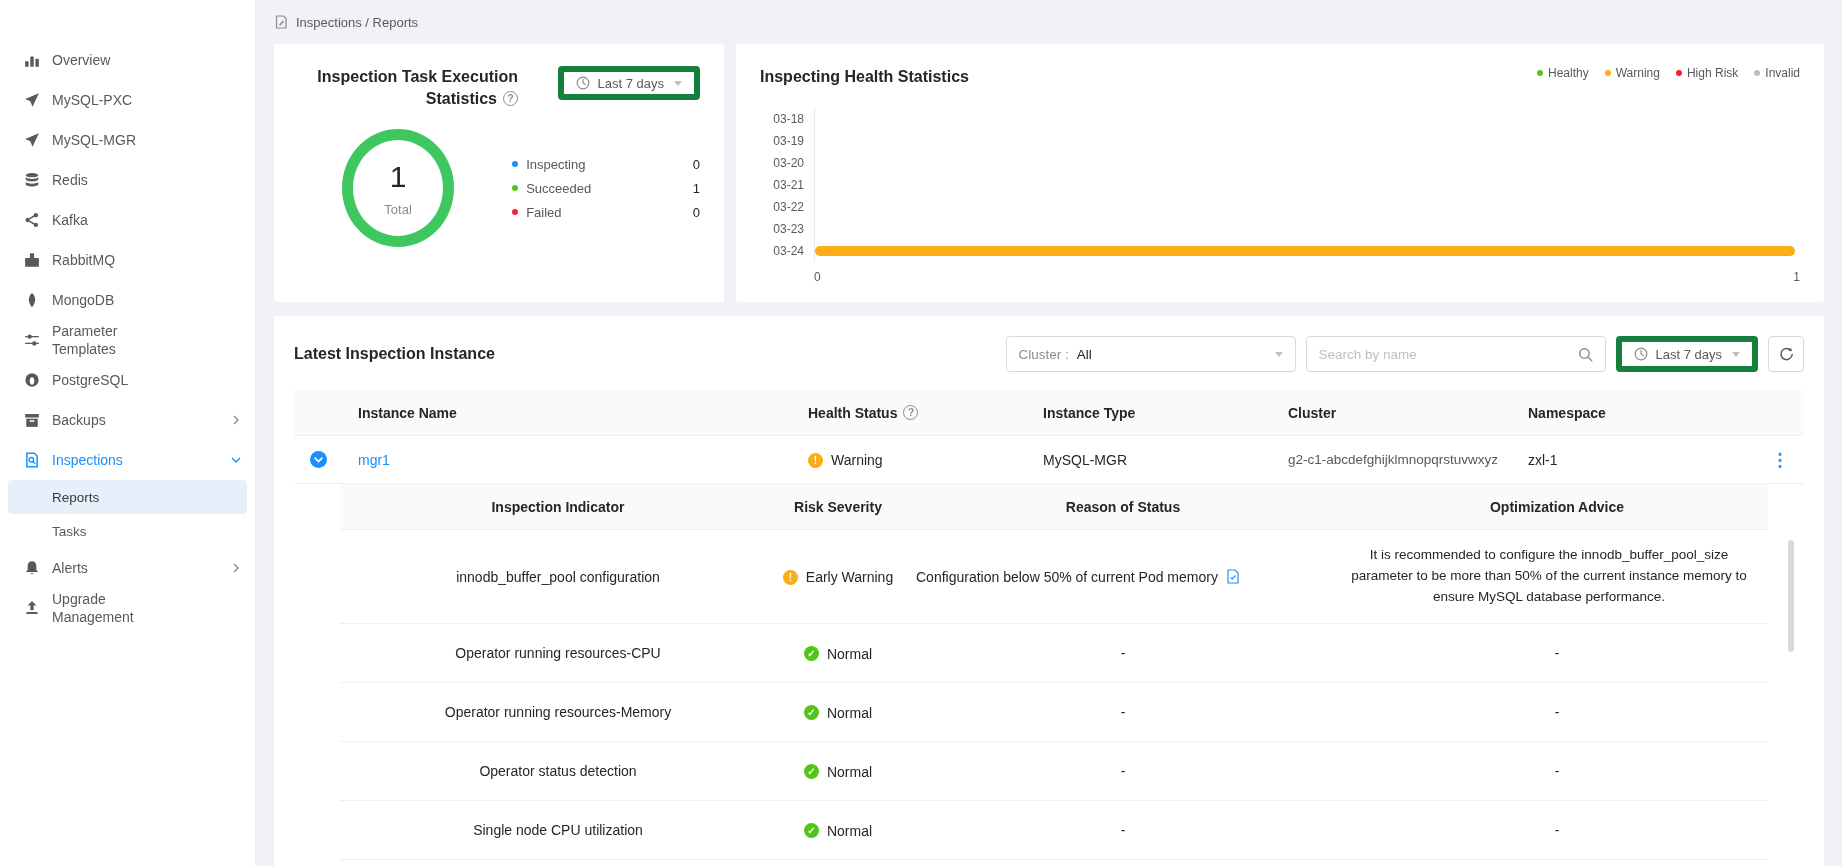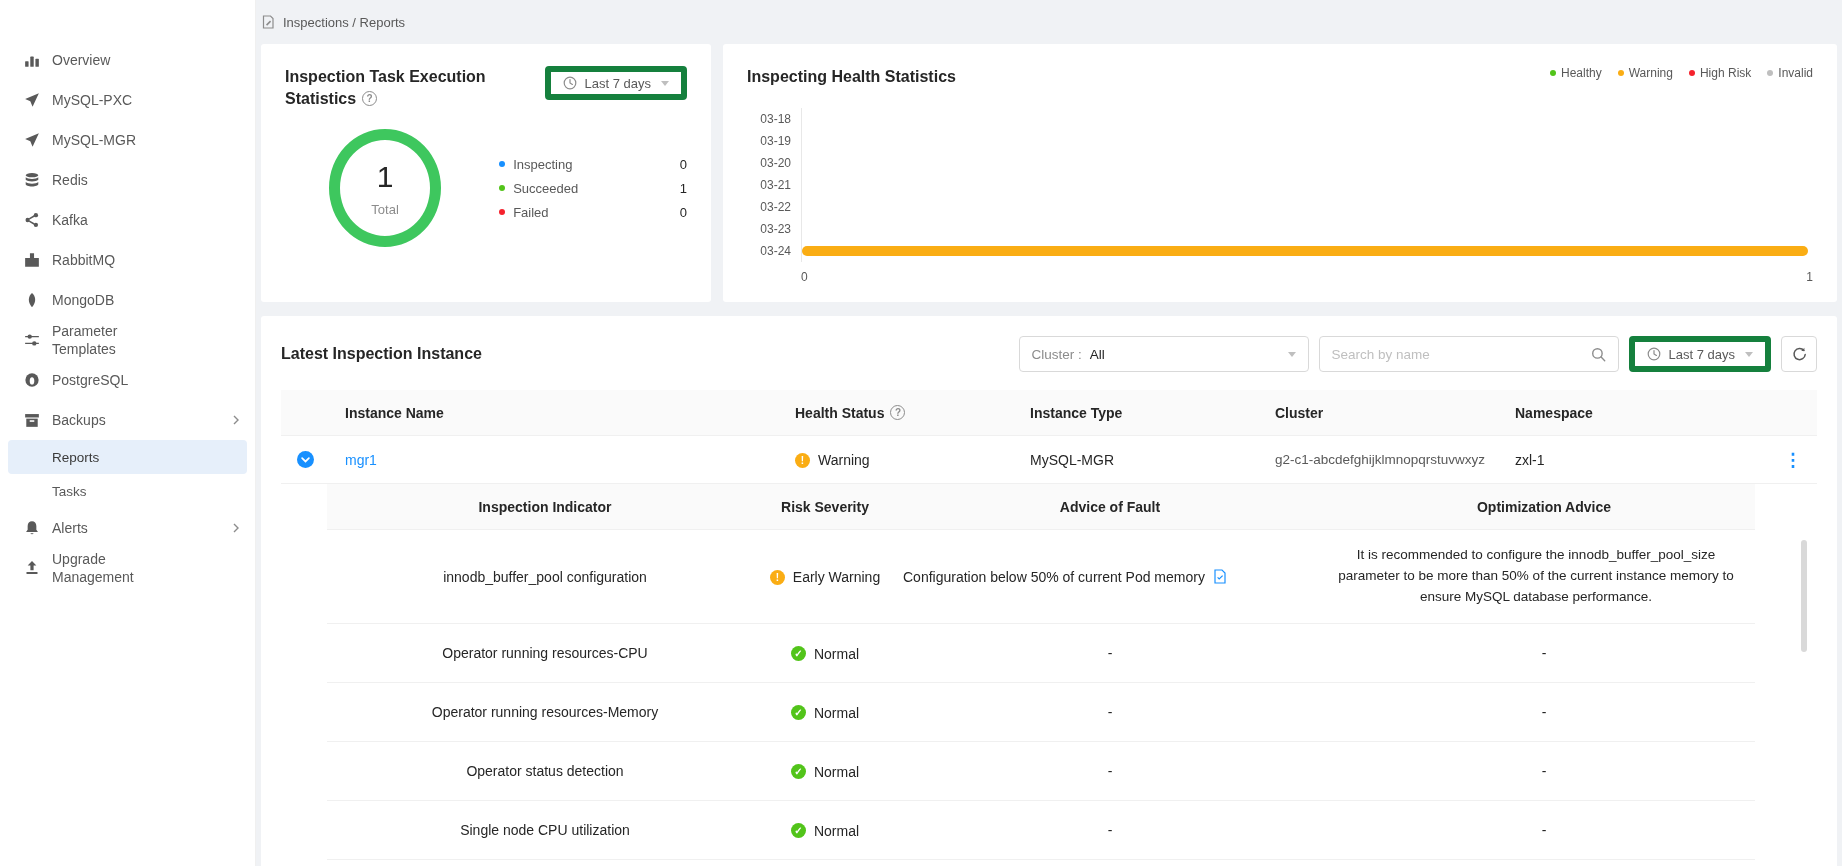--- a/index.html
+++ b/index.html
@@ -28,34 +28,34 @@
   .side-item.active { color:#1890ff; }
   .side-sub {
     display:flex; align-items:center; min-height:34px;
     margin:0 8px; padding-left:44px; border-radius:4px;
     color:#595959; font-size:13.5px; cursor:pointer;
   }
   .side-sub.selected { background:#e6effa; color:#3a3a3a; }
   .chev { margin-left:auto; display:inline-flex; }
 
   
-  .main { flex:1; padding:0 5px; overflow:hidden; }
+  .main { flex:1; padding:0 18px; overflow:hidden; }
   .breadcrumb {
     height:44px; display:flex; align-items:center; gap:8px;
     font-size:13px; color:#595959;
   }
 
   .top-row { display:flex; gap:12px; }
   .card { background:#fff; border-radius:3px; }
   .card-tasks { width:450px; flex-shrink:0; height:258px; padding:22px 24px; }
   .card-health { flex:1; height:258px; padding:22px 24px; }
 
   .card-head { display:flex; justify-content:space-between; align-items:flex-start; }
   .card-title { font-size:16px; font-weight:700; color:#262626; line-height:1.35; }
-  .card-title.narrow { max-width:220px; }
+  .card-title.narrow { max-width:220px;text-align:right; }
   .help {
     display:inline-flex; align-items:center; justify-content:center;
     width:15px; height:15px; border:1px solid #8c8c8c; border-radius:50%;
     color:#8c8c8c; font-size:10px; vertical-align:2px; margin-left:6px; cursor:pointer;
   }
   .help::after { content:"?"; }
 
   .select-box {
     display:inline-flex; align-items:center; gap:8px;
     height:34px; padding:0 12px; border:6px solid #15803d; border-radius:4px;
@@ -256,20 +256,35 @@
           </svg>
         </span>
       <span class="slabel">Backups</span>
       <span class="chev">
           <svg width="10" height="10" viewBox="0 0 10 10">
             <path d="M3 1 L7 5 L3 9" stroke="#8c8c8c" stroke-width="1.4" fill="none"></path>
           </svg>
         </span>
     </div>
 
+    <div class="side-item active">
+      <span class="sicon">
+          <svg viewBox="0 0 14 14">
+            <path d="M2.5 1 h6.5 l2.5 2.5 V13 H2.5 Z" fill="none" stroke="currentColor" stroke-width="1.3"></path>
+            <circle cx="6.4" cy="6.8" r="2" fill="none" stroke="currentColor" stroke-width="1.2"></circle>
+            <path d="M7.9 8.3 L9.8 10.2" stroke="currentColor" stroke-width="1.2"></path>
+          </svg>
+        </span>
+      <span class="slabel">Inspections</span>
+      <span class="chev">
+          <svg width="10" height="10" viewBox="0 0 10 10">
+            <path d="M1 3 L5 7 L9 3" stroke="#1890ff" stroke-width="1.4" fill="none"></path>
+          </svg>
+        </span>
+    </div>
 
     <div class="side-sub selected">
       <span>Reports</span>
     </div>
     <div class="side-sub">
       <span>Tasks</span>
     </div>
 
     <div class="side-item">
       <span class="sicon">
@@ -471,21 +486,21 @@
         <div class="cluster-text">g2-c1-abcdefghijklmnopqrstuvwxyz</div>
         <div>zxl-1</div>
         <div class="kebab"></div>
       </div>
 
       <div class="detail">
         <div class="sub">
           <div class="sub-head">
             <div>Inspection Indicator</div>
             <div>Risk Severity</div>
-            <div>Advice of Fault</div>
+            <div>Reason of Status</div>
             <div>Optimization Advice</div>
           </div>
 
           <div class="sub-row tall">
             <div>innodb_buffer_pool configuration</div>
             <div><span class="status">
                   <span class="sicon-warn"></span>
                   <span>Early Warning</span>
                 </span></div>
             <div class="reason-cell">

